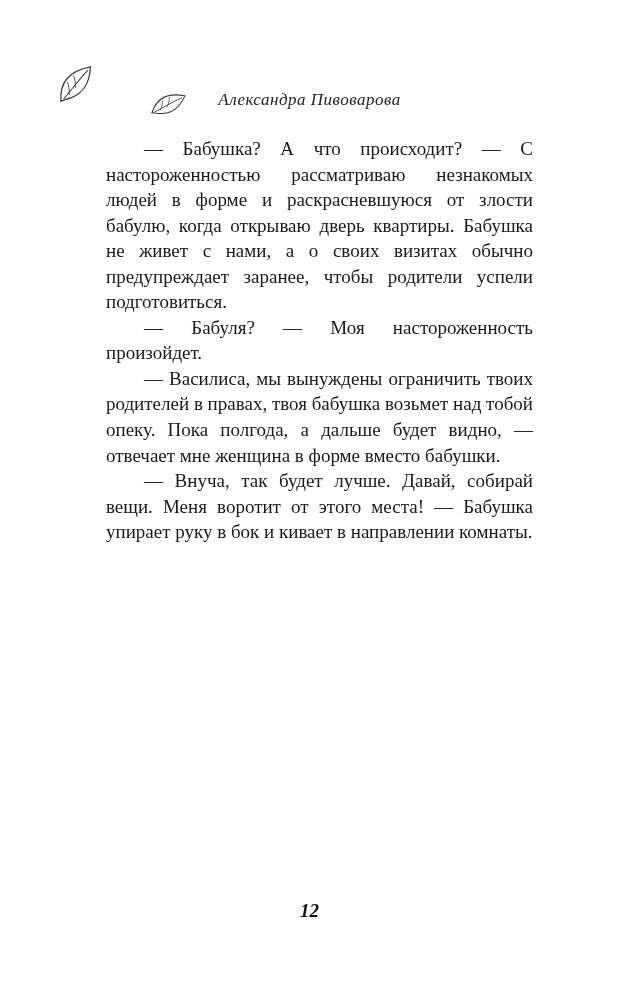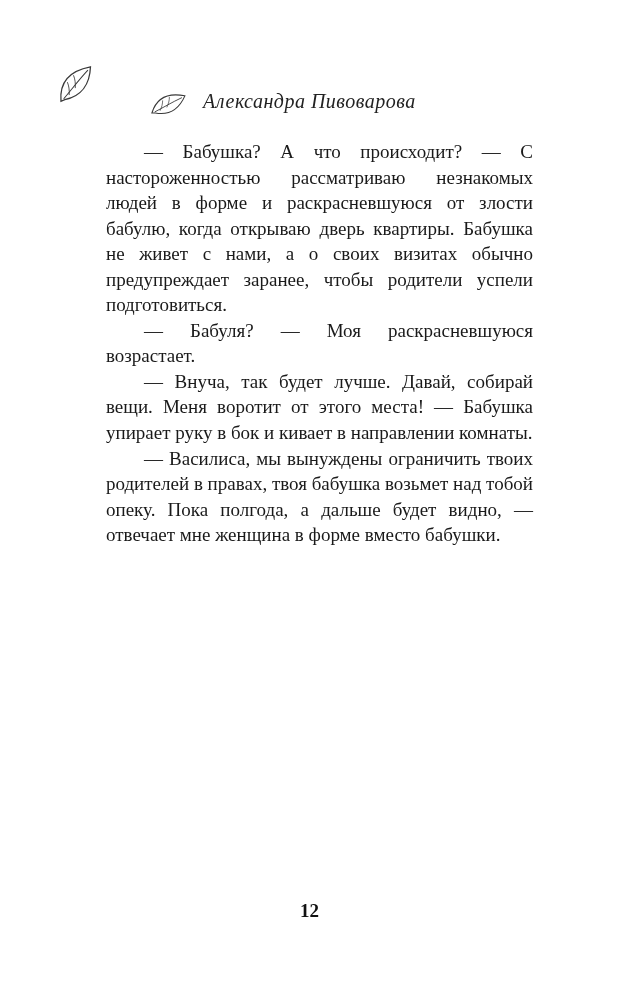--- a/index.html
+++ b/index.html
@@ -28,21 +28,21 @@
   }
   .ornament-2 {
     left: 148px;
     top: 86px;
     transform: rotate(14deg) scale(0.82);
   }
   .author {
     padding-top: 90px;
     text-align: center;
     font-style: italic;
-    font-size: 20px;
+    font-size: 17px;
     letter-spacing: 0.5px;
     color: #222;
   }
   .text-block {
     margin: 26px 86px 17px 106px;
     text-align: justify;
     font-size: 19px;
     line-height: 1.345;
     hyphens: auto;
     -webkit-hyphens: auto;
@@ -51,20 +51,21 @@
     margin: 0;
     padding: 0;
     text-indent: 38px;
   }
   .page-number {
     position: absolute;
     bottom: 78px;
     left: 0;
     width: 100%;
     text-align: center;
+    font-style: italic;
     font-weight: bold;
     font-size: 19px;
     color: #111;
   }
 </style>
 </head>
 <body>
 
 <div class="page">
 
@@ -83,20 +84,20 @@
       <path d="M6 31 C14 24, 24 14, 34 6" fill="none" stroke="currentColor" stroke-width="1"></path>
       <path d="M12 28 C13 23, 13 19, 12 15" fill="none" stroke="currentColor" stroke-width="0.8"></path>
       <path d="M19 22 C20 17, 20 13, 19 9" fill="none" stroke="currentColor" stroke-width="0.8"></path>
     </svg>
   </div>
 
   <div class="author">Александра Пивоварова</div>
 
   <div class="text-block">
     <p>— Бабушка? А что происходит? — С настороженностью рассматриваю незнакомых людей в форме и раскрасневшуюся от злости бабулю, когда открываю дверь квартиры. Бабушка не живет с нами, а о своих визитах обычно предупреждает заранее, чтобы родители успели подготовиться.</p>
-    <p>— Бабуля? — Моя раскрасневшуюся возрастает.</p>
+    <p>— Бабуля? — Моя настороженность произойдет.</p>
+    <p>— Василиса, мы вынуждены ограничить твоих родителей в правах, твоя бабушка возьмет над тобой опеку. Пока полгода, а дальше будет видно, — отвечает мне женщина в форме вместо бабушки.</p>
     <p>— Внуча, так будет лучше. Давай, собирай вещи. Меня воротит от этого места! — Бабушка упирает руку в бок и кивает в направлении комнаты.</p>
-    <p>— Василиса, мы вынуждены ограничить твоих родителей в правах, твоя бабушка возьмет над тобой опеку. Пока полгода, а дальше будет видно, — отвечает мне женщина в форме вместо бабушки.</p>
   </div>
 
   <div class="page-number">12</div>
 
 </div>
 
 </body></html>

